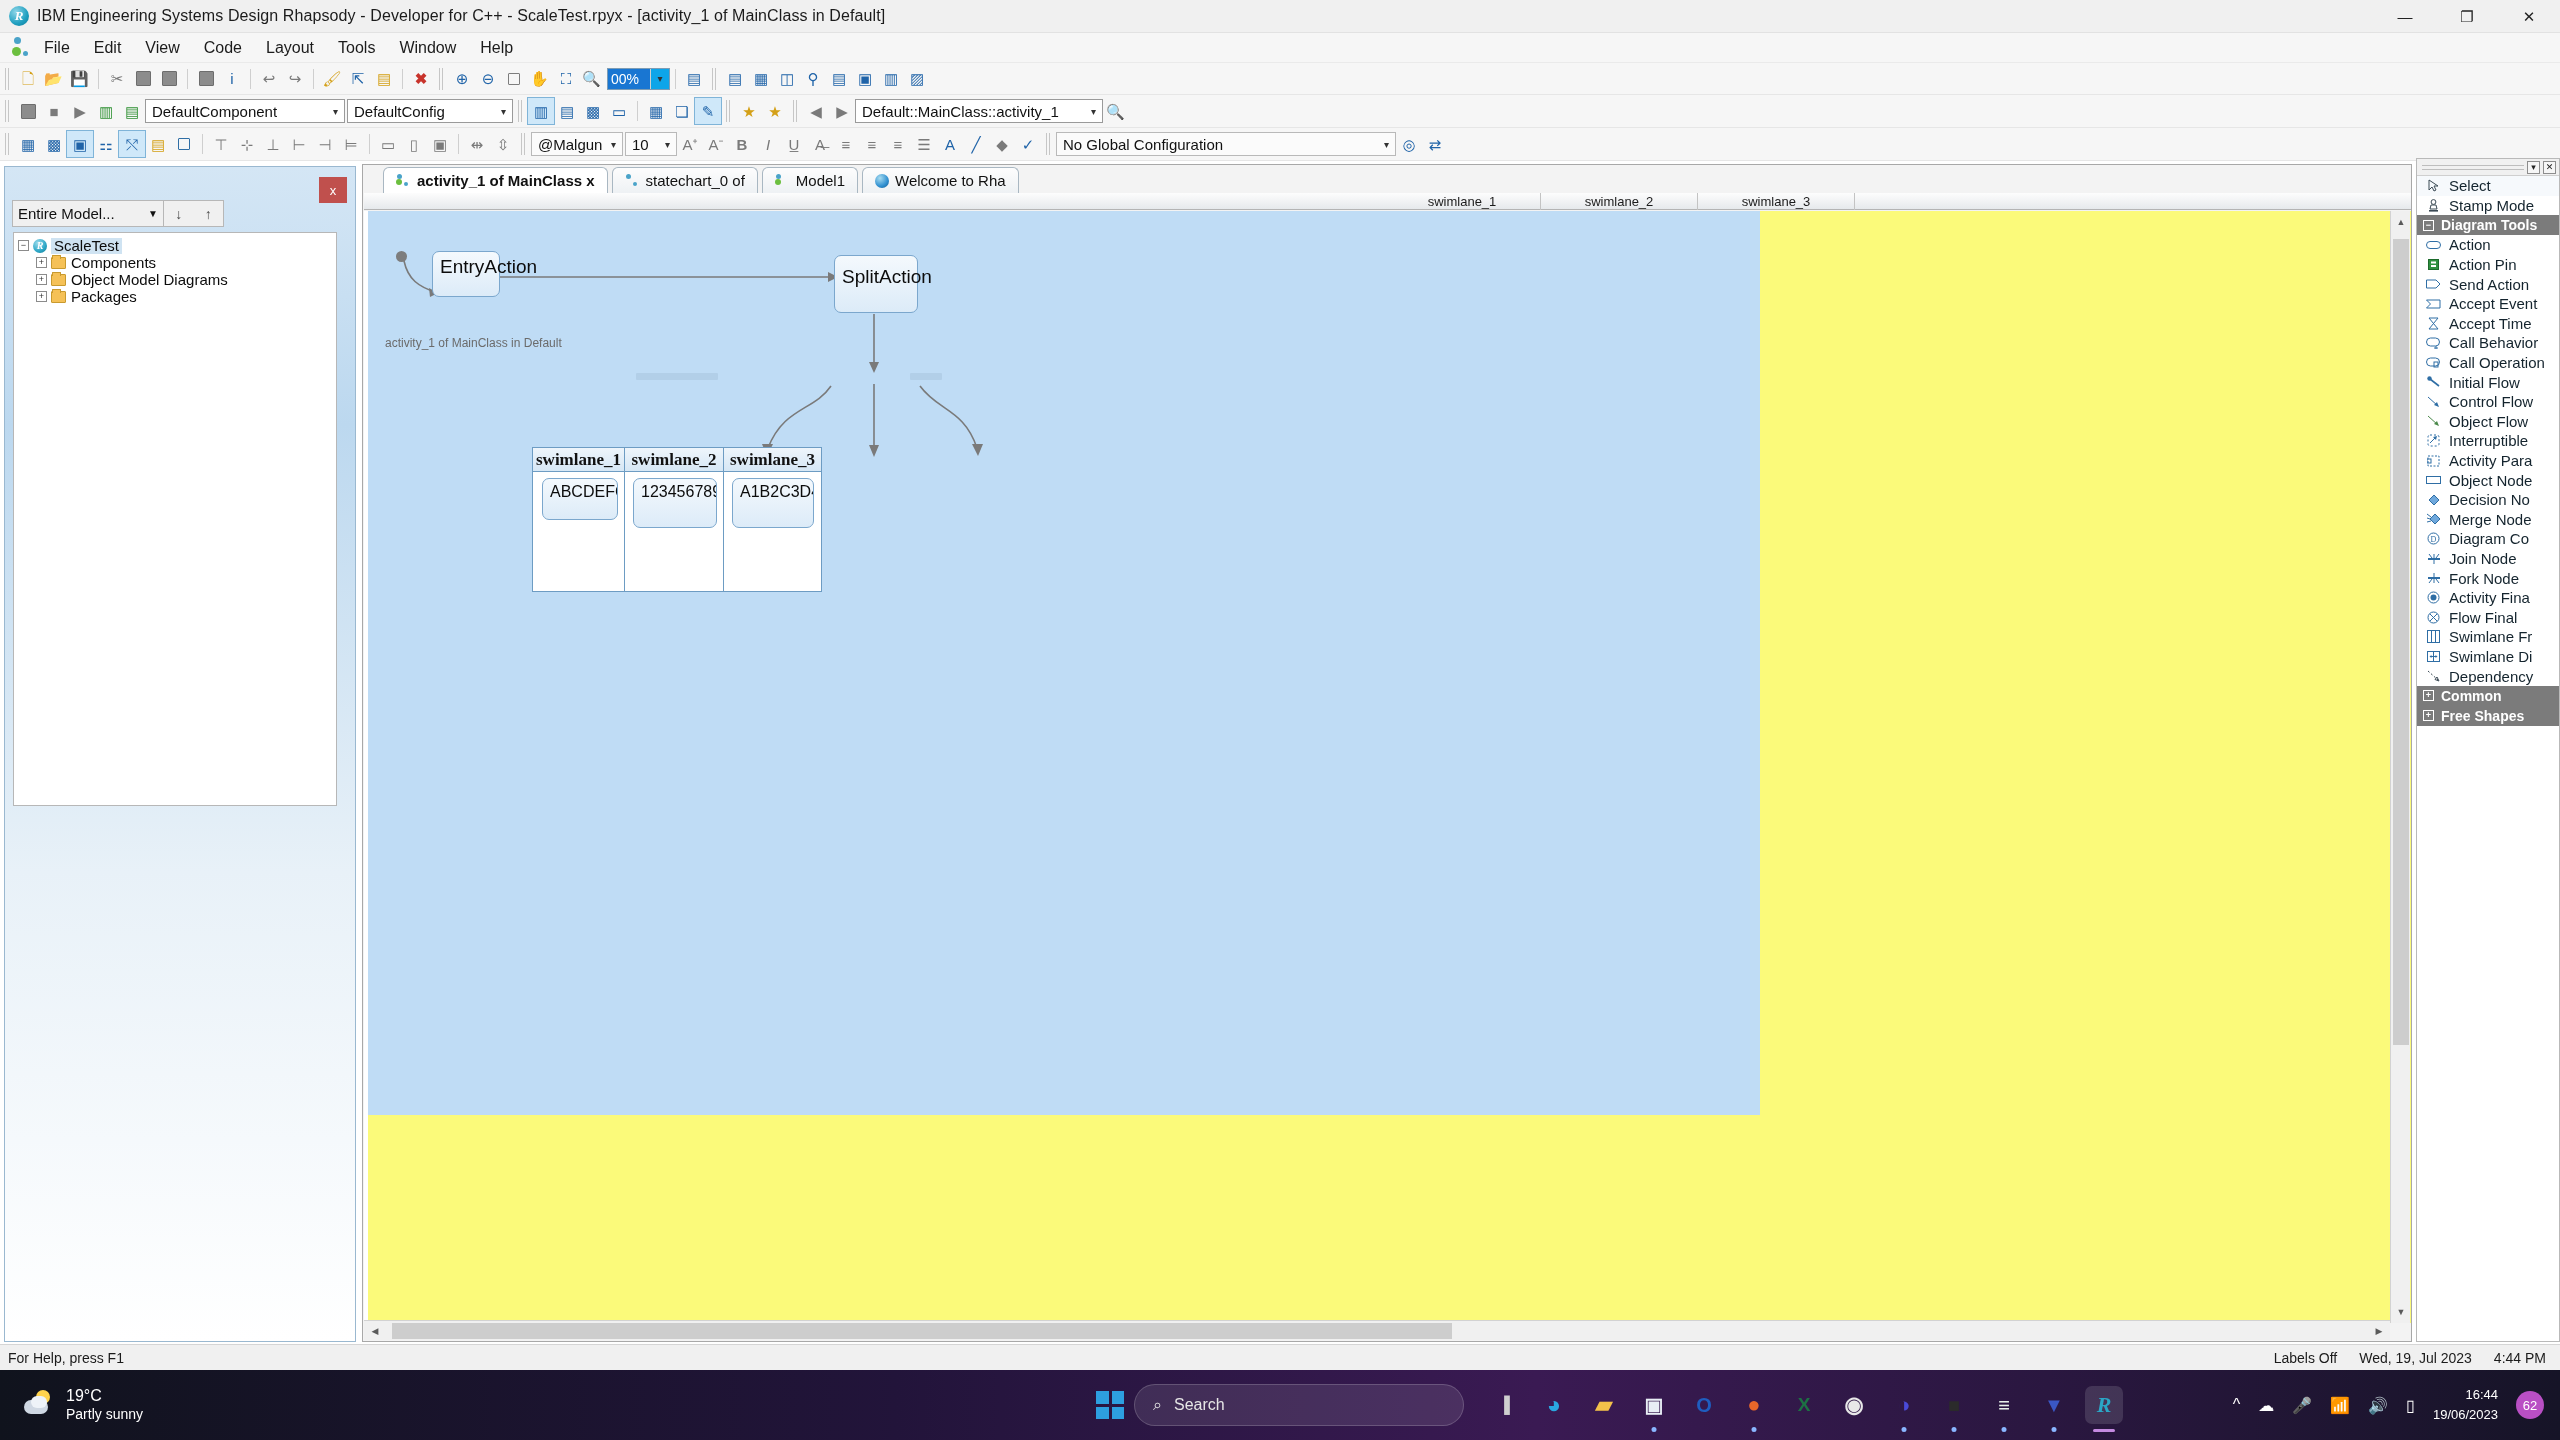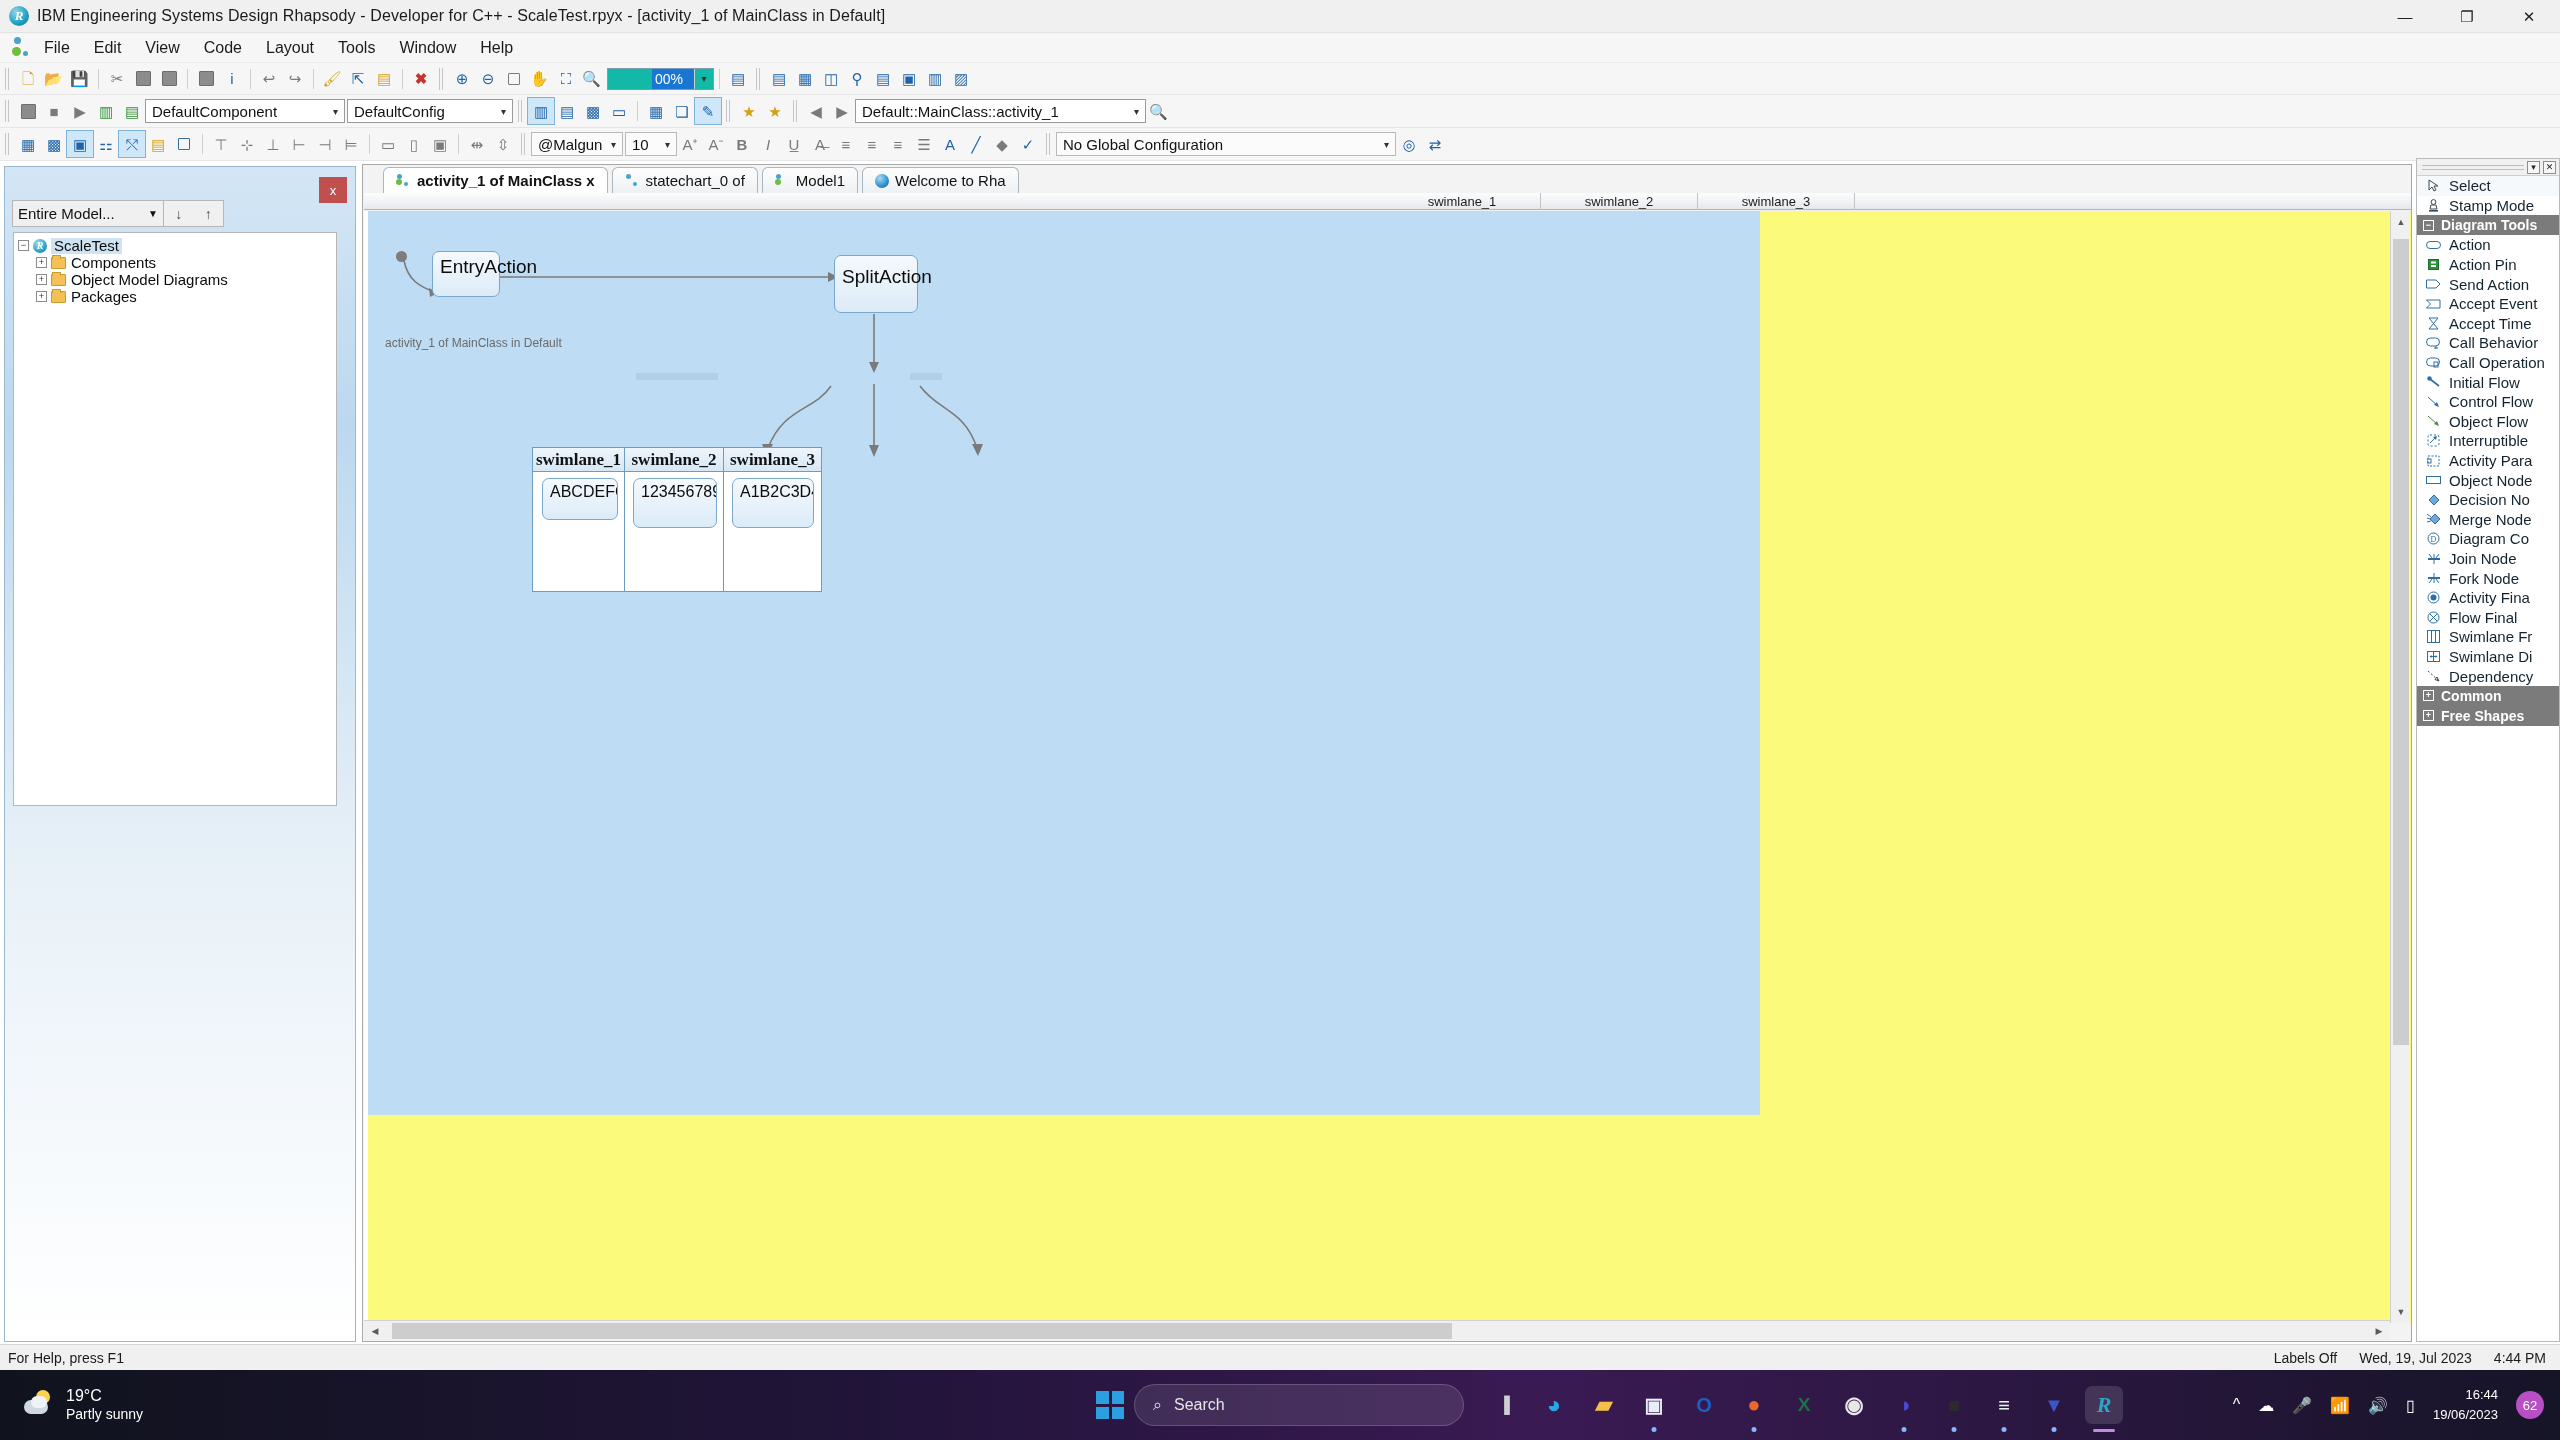--- a/index.html
+++ b/index.html
@@ -74,21 +74,21 @@
   .sqico.sm { width: 12px; height: 12px; }
   .glyph { font-size: 15px; line-height: 1; }
   .glyph.red { color: #c8332b; font-weight: bold; }
   .glyph.blue { color: #1f63a8; }
   .glyph.green { color: #2f9133; }
   .glyph.gold { color: #d4a017; }
   .glyph.gray { color: #7a7a7a; }
 
   .zoombox {
     display: flex; align-items: flex-end; height: 22px;
-    border: 1px solid #7c9cb5; background: #14b8a6; margin-left: 2px; padding-left: 44px;
+    border: 1px solid #7c9cb5; background: #0ea5e9; margin-left: 2px;
   }
   .zoomval {
     background: #1976d2; color: #fff; font-size: 14px; padding: 1px 3px;
     min-width: 42px; text-align: left; line-height: 18px;
   }
   .zoomcaret {
     width: 19px; height: 20px; display: flex; align-items: center; justify-content: center;
     font-size: 10px; color: #333; border-left: 1px solid #cfcfcf;
   }
 
@@ -526,21 +526,21 @@
     <div class="tbtn">
         <span class="glyph gold">★</span>
       </div>
     <div class="grip"></div>
     <div class="tbtn">
         <span class="glyph gray">◀</span>
       </div>
     <div class="tbtn">
         <span class="glyph gray">▶</span>
       </div>
-    <div class="combo" style="width:291px">
+    <div class="combo" style="width:248px">
       <span class="cv">Default::MainClass::activity_1</span>
       <span class="carr">▾</span>
     </div>
     <div class="tbtn">
         <span class="glyph blue">🔍</span>
       </div>
   </div>
 
   <div class="toolbar-row" id="tb3">
     <div class="grip"></div>

